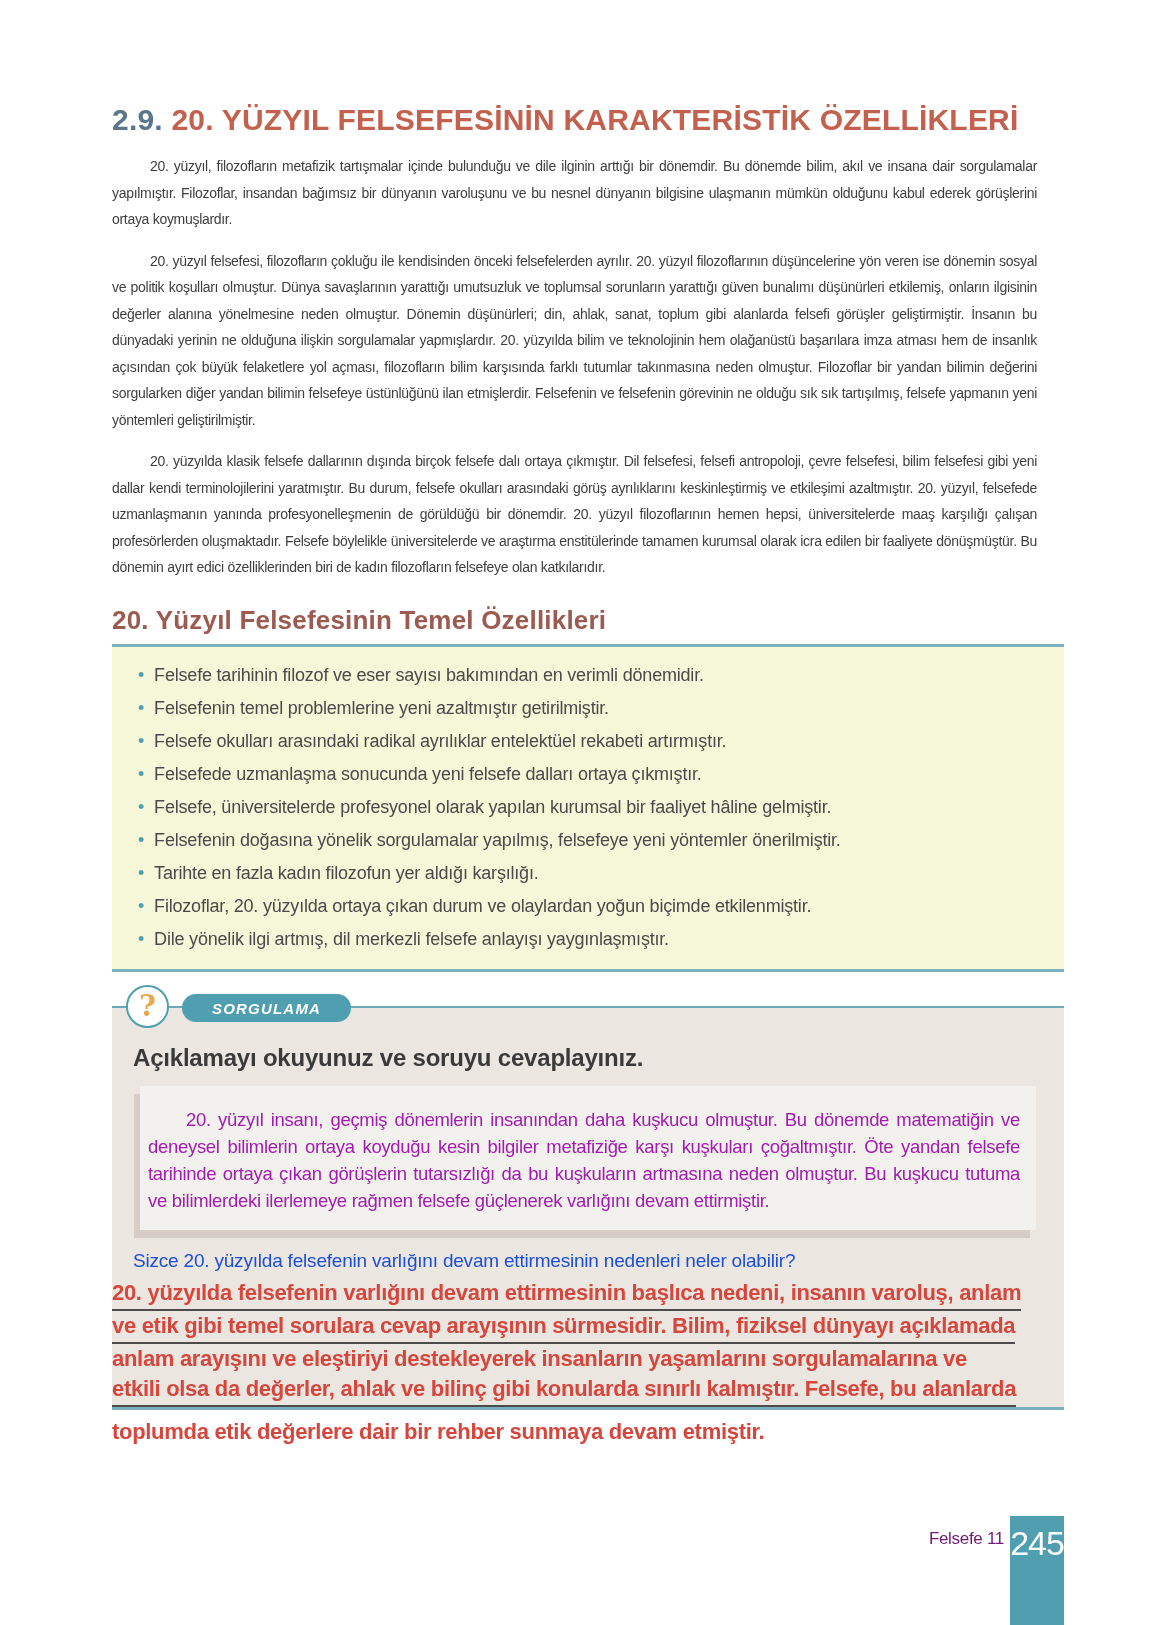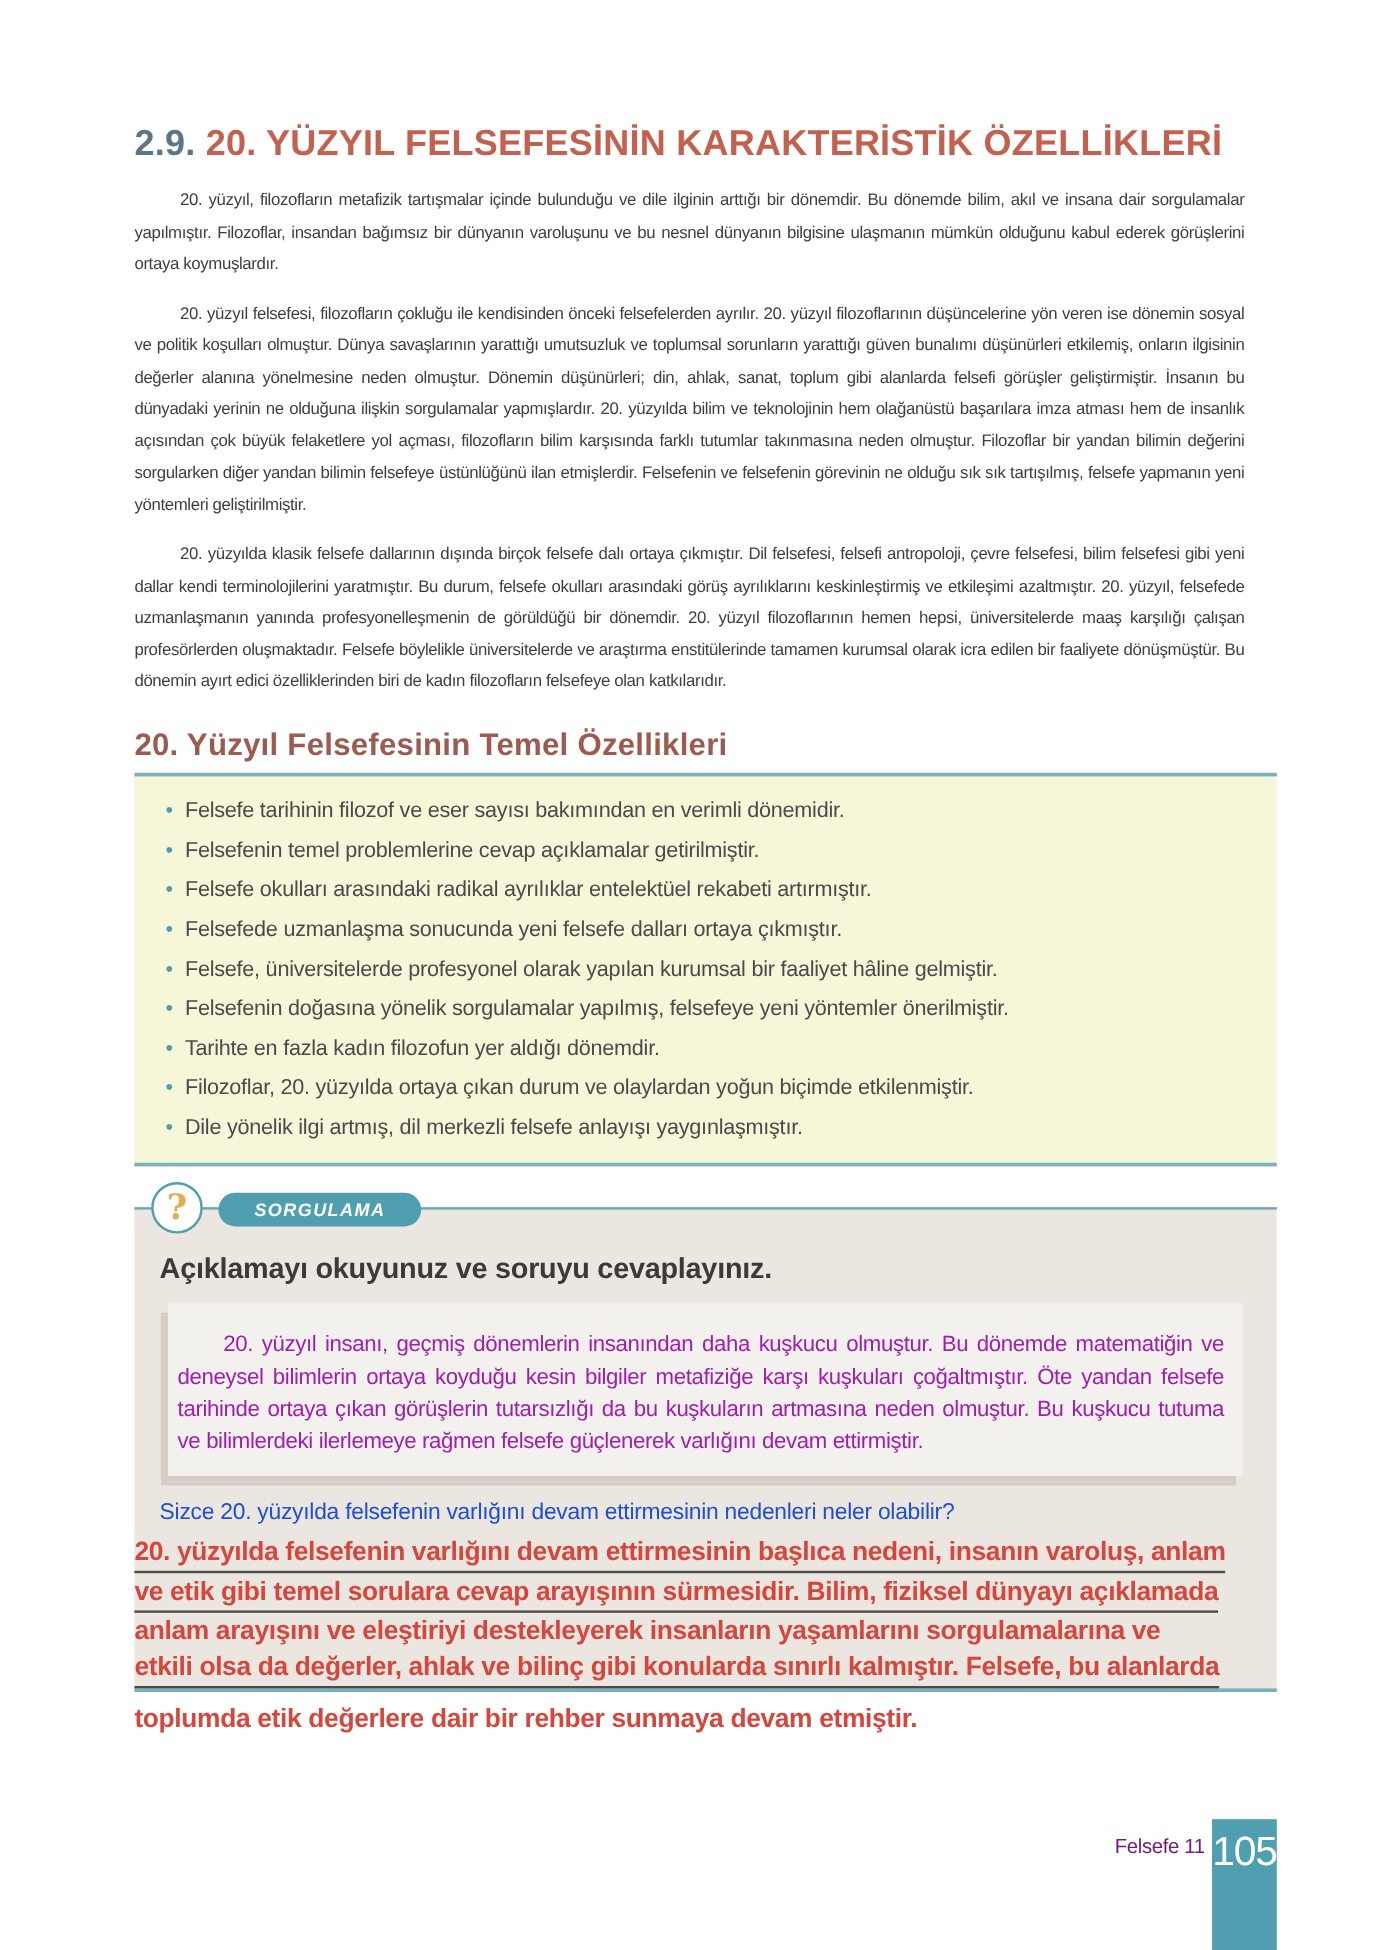--- a/index.html
+++ b/index.html
@@ -86,41 +86,41 @@
 
     <h2 class="sub-heading">20. Yüzyıl Felsefesinin Temel Özellikleri</h2>
 
     <div class="features-box">
       <div class="bullet-row">
         <span class="bullet-dot">•</span>
         <span>Felsefe tarihinin filozof ve eser sayısı bakımından en verimli dönemidir.</span>
       </div>
       <div class="bullet-row">
         <span class="bullet-dot">•</span>
-        <span>Felsefenin temel problemlerine cevap açıklamalar getirilmiştir.</span>
+        <span>Felsefenin temel problemlerine yeni azaltmıştır getirilmiştir.</span>
       </div>
       <div class="bullet-row">
         <span class="bullet-dot">•</span>
         <span>Felsefe okulları arasındaki radikal ayrılıklar entelektüel rekabeti artırmıştır.</span>
       </div>
       <div class="bullet-row">
         <span class="bullet-dot">•</span>
         <span>Felsefede uzmanlaşma sonucunda yeni felsefe dalları ortaya çıkmıştır.</span>
       </div>
       <div class="bullet-row">
         <span class="bullet-dot">•</span>
         <span>Felsefe, üniversitelerde profesyonel olarak yapılan kurumsal bir faaliyet hâline gelmiştir.</span>
       </div>
       <div class="bullet-row">
         <span class="bullet-dot">•</span>
         <span>Felsefenin doğasına yönelik sorgulamalar yapılmış, felsefeye yeni yöntemler önerilmiştir.</span>
       </div>
       <div class="bullet-row">
         <span class="bullet-dot">•</span>
-        <span>Tarihte en fazla kadın filozofun yer aldığı dönemdir.</span>
+        <span>Tarihte en fazla kadın filozofun yer aldığı karşılığı.</span>
       </div>
       <div class="bullet-row">
         <span class="bullet-dot">•</span>
         <span>Filozoflar, 20. yüzyılda ortaya çıkan durum ve olaylardan yoğun biçimde etkilenmiştir.</span>
       </div>
       <div class="bullet-row">
         <span class="bullet-dot">•</span>
         <span>Dile yönelik ilgi artmış, dil merkezli felsefe anlayışı yaygınlaşmıştır.</span>
       </div>
     </div>
@@ -141,14 +141,14 @@
       <div class="answer-line"><span class="u">ve etik gibi temel sorulara cevap arayışının sürmesidir. Bilim, fiziksel dünyayı açıklamada</span></div>
       <div class="answer-line"><span>anlam arayışını ve eleştiriyi destekleyerek insanların yaşamlarını sorgulamalarına ve</span></div>
       <div class="answer-line"><span class="u">etkili olsa da değerler, ahlak ve bilinç gibi konularda sınırlı kalmıştır. Felsefe, bu alanlarda</span></div>
     </div>
 
     <div class="answer-line answer-after"><span>toplumda etik değerlere dair bir rehber sunmaya devam etmiştir.</span></div>
 
   </div>
 
   <div class="footer-book">Felsefe 11</div>
-  <div class="page-num-box"><span>105</span></div>
+  <div class="page-num-box"><span>245</span></div>
 </div>
 
 </body></html>

